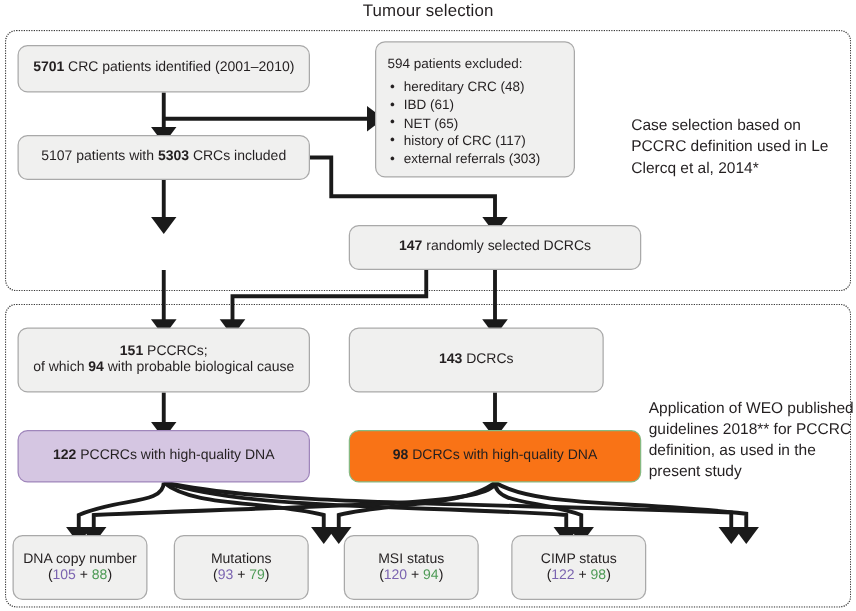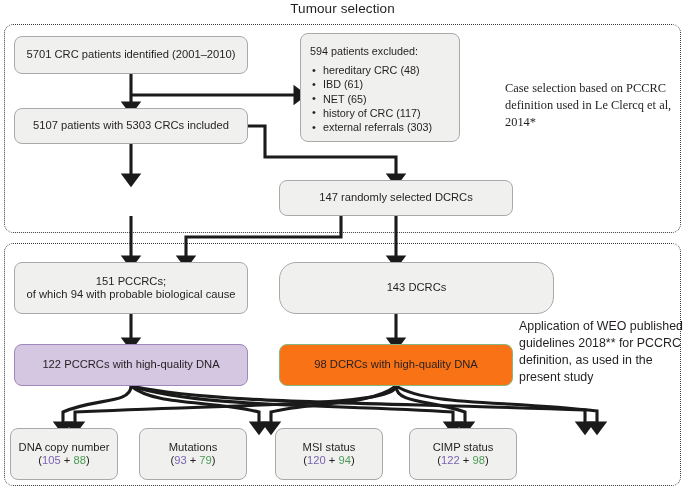--- a/index.html
+++ b/index.html
@@ -30,21 +30,21 @@
     display:flex;align-items:center;justify-content:center;
     text-align:center;font-size:11.2px;line-height:13.5px;
     padding:2px 6px;color:#231f20;
   }
   .node.purple{background:#d5c6e2;border-color:#9f86bb;}
   .node.green{background:#f97316;border-color:#86b982;}
   .node.listbox{
     display:block;text-align:left;padding:11px 9px 6px 9px;
     font-size:10.8px;line-height:13.2px;
   }
-  .node b{font-weight:normal;}
+  .node b{font-weight:bold;}
 
   ul.exc{margin:6px 0 17px 0;padding:0 0 0 13px;list-style:none;}
   ul.exc li{position:relative;margin:0 0 1px 0;white-space:nowrap;}
   ul.exc li:before{
     content:"\2022";position:absolute;left:-11px;top:-0.5px;font-size:11px;
   }
 
   
   .sidetext{
     position:absolute;font-size:12.4px;line-height:17px;color:#231f20;
@@ -121,21 +121,21 @@
     <div>594 patients excluded:</div>
     <ul class="exc">
       <li>hereditary CRC (48)</li>
       <li>IBD (61)</li>
       <li>NET (65)</li>
       <li>history of CRC (117)</li>
       <li>external referrals (303)</li>
     </ul>
   </div>
 
-  <div class="sidetext" style="left:505px;top:80px;width:172px;font-family:Liberation Serif, serif;">
+  <div class="sidetext" style="left:505px;top:92px;width:172px;">
     <span>Case selection based on PCCRC definition used in Le Clercq et al, 2014*</span>
   </div>
 
   <div class="node" style="left:14px;top:108px;width:234px;height:36px;">
     <span>
       <span>5107 patients with </span><b>5303</b><span> CRCs included</span>
     </span>
   </div>
 
 
@@ -149,21 +149,21 @@
     <span>
       <span class="sub">
         <b>151</b><span> PCCRCs;</span>
       </span>
       <span class="sub">
         <span>of which </span><b>94</b><span> with probable biological cause</span>
       </span>
     </span>
   </div>
 
-  <div class="node" style="left:279px;top:262px;width:275px;height:52px;border-radius:17px;">
+  <div class="node" style="left:279px;top:262px;width:204px;height:52px;">
     <span>
       <b>143</b><span> DCRCs</span>
     </span>
   </div>
 
   <div class="node purple" style="left:14px;top:344px;width:234px;height:42px;">
     <span>
       <b>122</b><span> PCCRCs with high-quality DNA</span>
     </span>
   </div>

